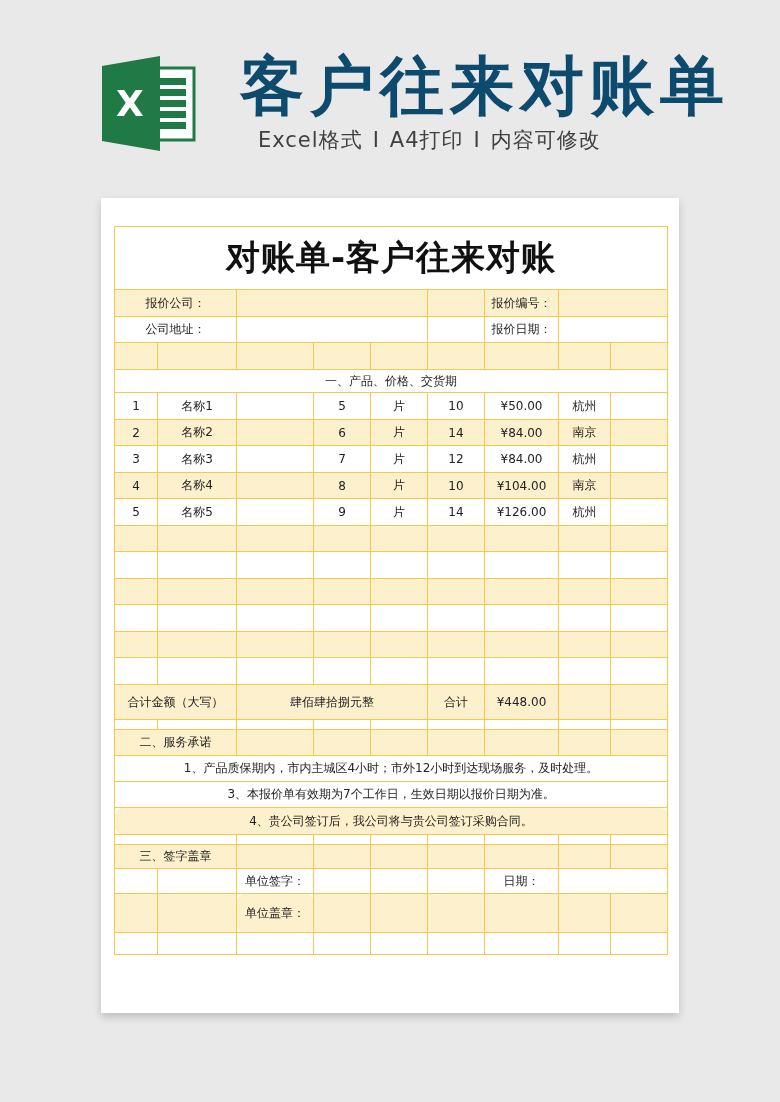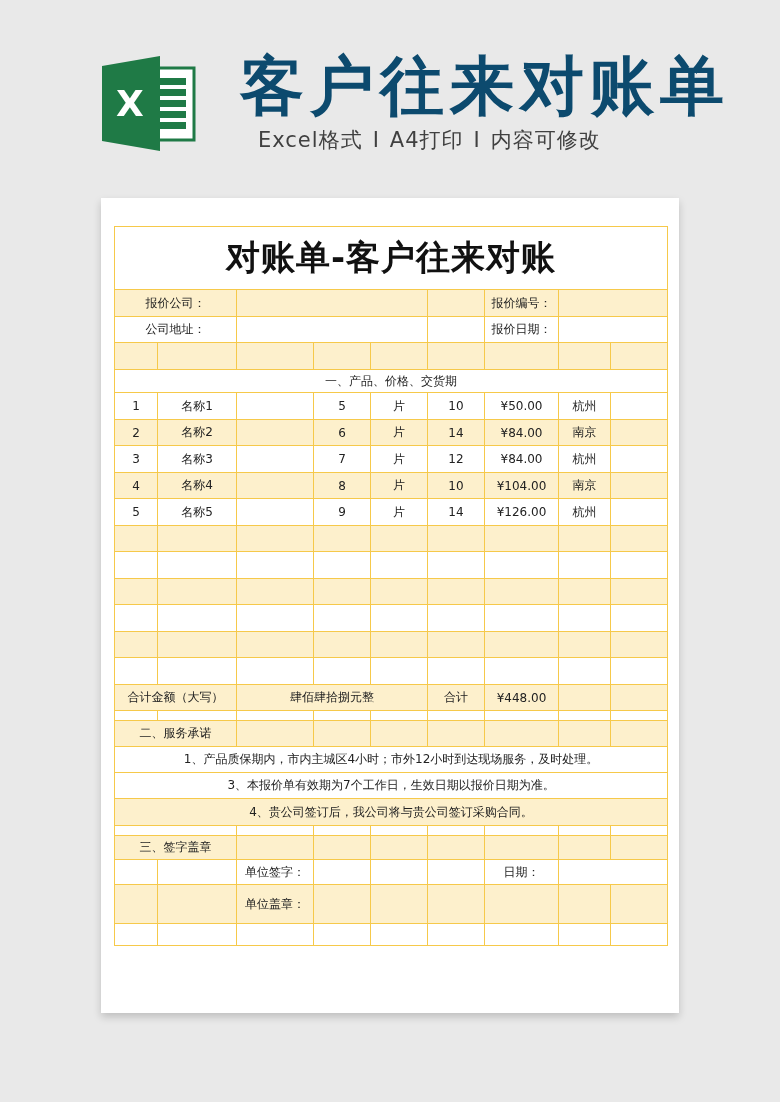--- a/index.html
+++ b/index.html
@@ -31,21 +31,21 @@
   }
   table.grid td {
     border:1px solid #f6c94a; padding:0; overflow:hidden; white-space:nowrap;
     text-align:center; vertical-align:middle;
   }
   tr.y td { background:#fdf0cc; }
   tr.w td { background:#ffffff; }
   td.title {
     font-size:34px; font-weight:bold; color:#111; letter-spacing:1px; background:#fff !important;
   }
-  td.left { text-align:left; padding-left:3px; }
+  td.left { text-align:left; padding-left:3px;border-radius:8px; }
   td.lbl-left { text-align:left; padding-left:4px;margin-left:16px; }
 </style>
 </head>
 <body>
 
 <div class="hero-icon">
   <svg width="96" height="95" viewBox="0 0 96 95">
     <rect x="44" y="12" width="48" height="72" fill="#fff" stroke="#1f7a46" stroke-width="3"></rect>
     <g fill="#1f7a46">
       <rect x="54" y="22" width="30" height="7"></rect>
@@ -231,21 +231,21 @@
           <td></td>
           <td></td>
           <td></td>
           <td></td>
           <td></td>
           <td></td>
           <td></td>
           <td></td>
         </tr>
 
-    <tr class="y" style="height:26px">
+    <tr class="y" style="height:35px">
       <td colspan="2">合计金额（大写）</td>
       <td colspan="3">肆佰肆拾捌元整</td>
       <td>合计</td>
       <td>¥448.00</td>
       <td></td>
       <td></td>
     </tr>
     <tr class="w" style="height:10px">
           <td></td>
           <td></td>

